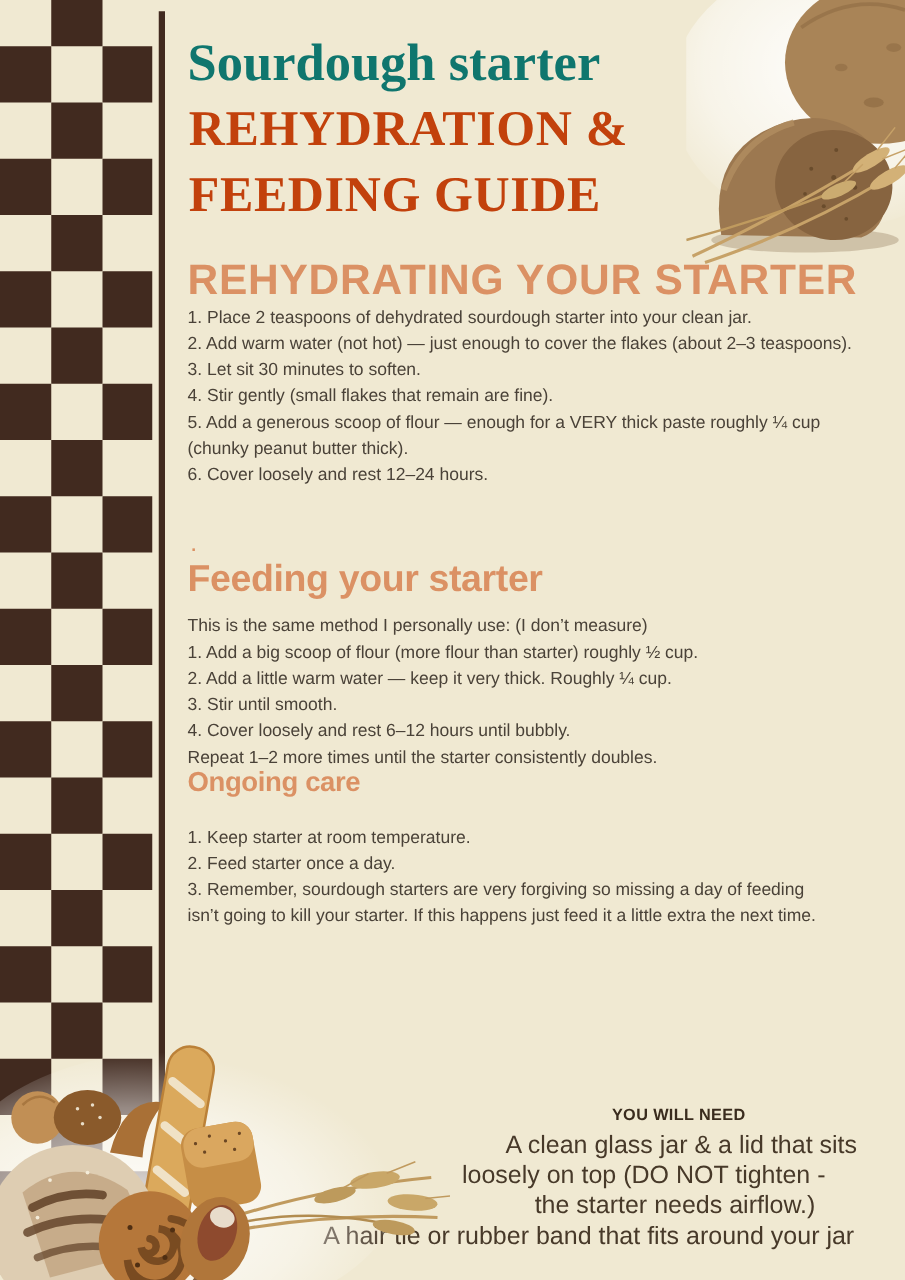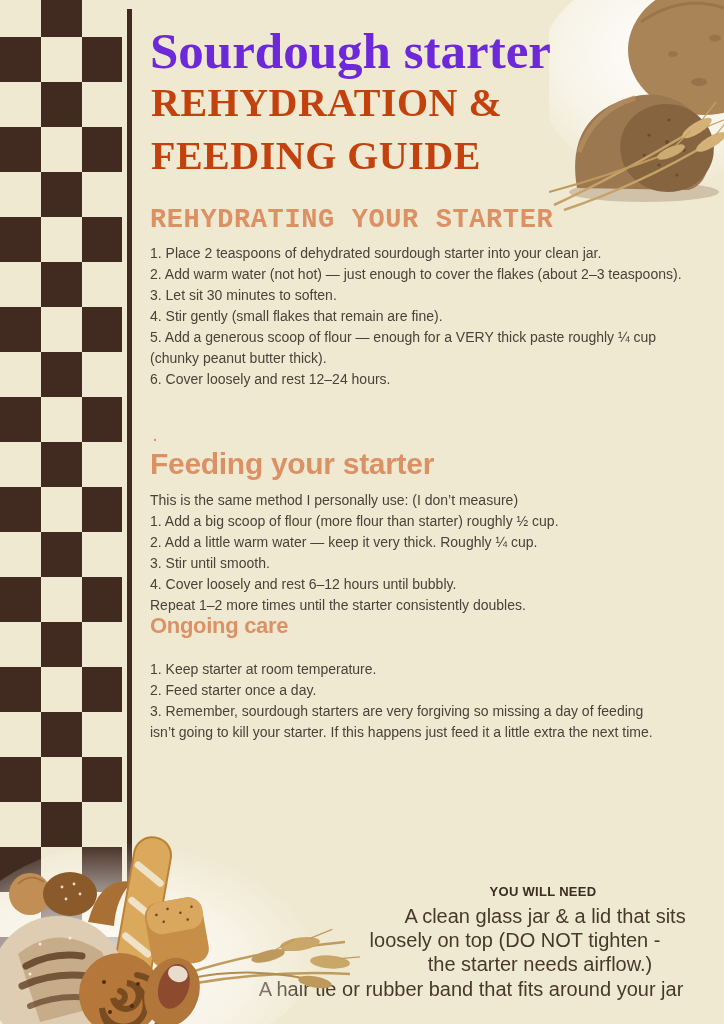--- a/index.html
+++ b/index.html
@@ -9,33 +9,33 @@
   }
   
   #cb{position:absolute;left:0;top:0;width:122.4px;height:1024px;overflow:hidden;}
   .sq{position:absolute;width:40.8px;height:45px;background:#412a1f;}
   .cb-line{position:absolute;left:126.8px;top:8.5px;width:5.4px;height:1015.5px;background:#412a1f;}
 
   
   .title-script{
     position:absolute;left:150px;top:24px;margin:0;
     font-family:"Liberation Serif",serif;font-weight:700;
-    font-size:51px;line-height:54px;color:#6d28d9;white-space:nowrap;
+    font-size:42px;line-height:54px;color:#0f766e;white-space:nowrap;
   }
   .title-caps{
     position:absolute;left:151px;margin:0;
     font-family:"Liberation Serif",serif;font-weight:700;
     font-size:40px;line-height:44px;color:#c2410c;letter-spacing:.5px;white-space:nowrap;
   }
   .caps1{top:81px;}
   .caps2{top:134px;}
 
   
   .sec-head{position:absolute;left:150px;margin:0;font-weight:700;color:#db9164;white-space:nowrap;}
-  .h-rehydrate{top:205px;font-size:27px;letter-spacing:.6px;font-family:Liberation Mono, monospace;}
+  .h-rehydrate{top:205px;font-size:34px;letter-spacing:.6px;}
   .h-feeding{top:447px;font-size:30px;letter-spacing:-.3px;}
   .h-ongoing{top:613px;font-size:22px;letter-spacing:-.3px;}
   .stray-dot{position:absolute;left:153px;top:428px;font-size:14px;font-weight:700;color:#db9164;}
 
   
   .tblock{position:absolute;left:150px;}
   .tline{font-size:14px;line-height:21px;color:#4a4238;white-space:nowrap;}
   .list1{top:243px;}
   .note1{top:410px;}
   .list2{top:490px;}

